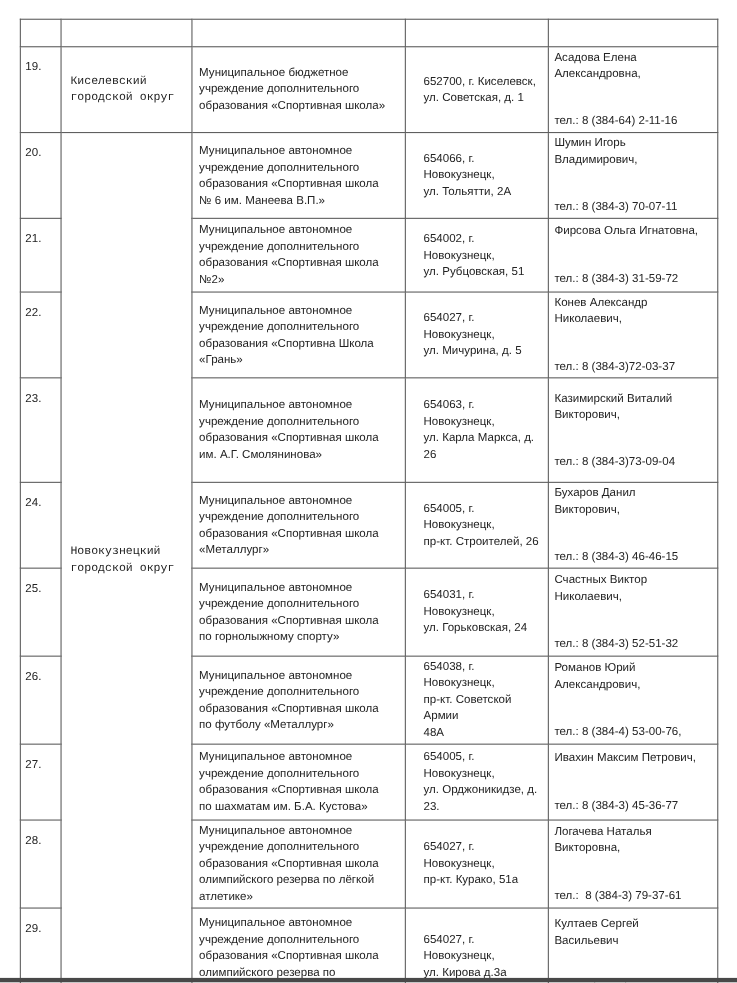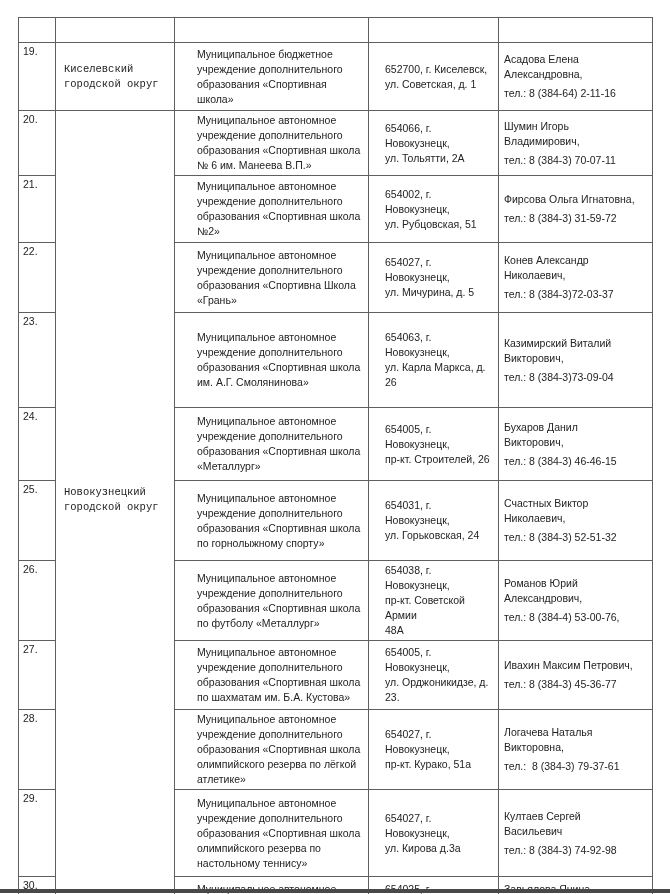--- a/index.html
+++ b/index.html
@@ -28,44 +28,44 @@
     border: 1px solid #5f5f5f;
     font-size: 10.5px;
     line-height: 15px;
     color: #232323;
     vertical-align: middle;
     overflow: hidden;
     padding: 0;
   }
   td.num {
     vertical-align: top;
-    padding: 1px 2px 0 4px;
+    padding: 11px 2px 0 4px;
   }
   td.district {
     padding: 0 4px 0 8px;
     white-space: pre-line;
     font-family: Liberation Mono, monospace;
   }
   td.district-merged {
     vertical-align: top;
     padding-top: 374px;
   }
   td.inst {
-    padding: 2px 4px 2px 22px;
+    padding: 2px 4px 2px 6px;
     white-space: pre-line;
   }
   td.addr {
     padding: 2px 1px 2px 16px;
     white-space: pre-line;
   }
   td.contact {
     padding: 2px 2px 2px 5px;
   }
   .c-name { white-space: pre-line; }
-  .c-phone { margin-top: 4px; white-space: pre; }
+  .c-phone { margin-top: 28px; white-space: pre; }
   tr.cut td.inst, tr.cut td.addr, tr.cut td.contact {
     vertical-align: top;
     padding-top: 5px;
   }
   .crop-line {
     position: absolute;
     left: 0; top: 889px;
     width: 670px; height: 4px;
     background: #484848;
   }

